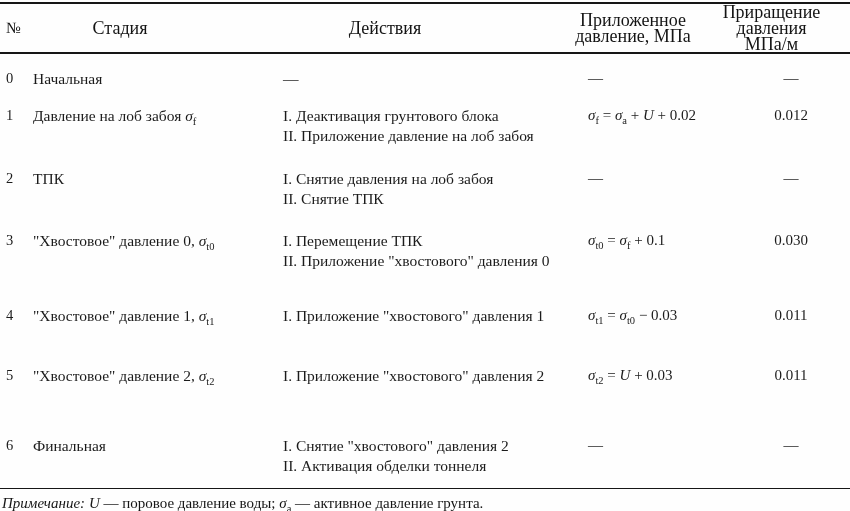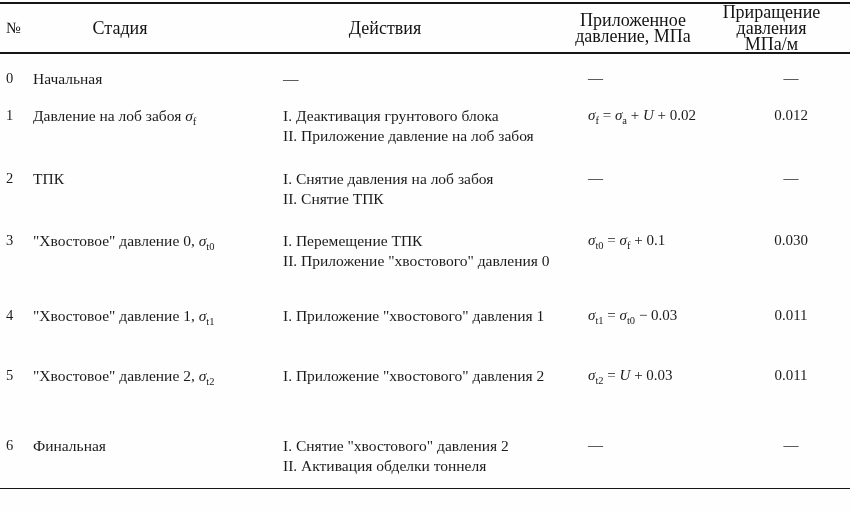--- a/index.html
+++ b/index.html
@@ -177,13 +177,14 @@
           <div>I. Снятие "хвостового" давления 2</div>
           <div>II. Активация обделки тоннеля</div>
         </td>
         <td class="c-press"><span>—</span></td>
         <td class="c-inc">—</td>
       </tr>
 
     </tbody>
   </table>
 
+  <div class="note"><i class="note-label">Примечание:</i><span> </span><i>U</i><span> — поровое давление воды; </span><i>σ</i><sub>a</sub><span> — активное давление грунта.</span></div>
 </div>
 
 </body></html>

